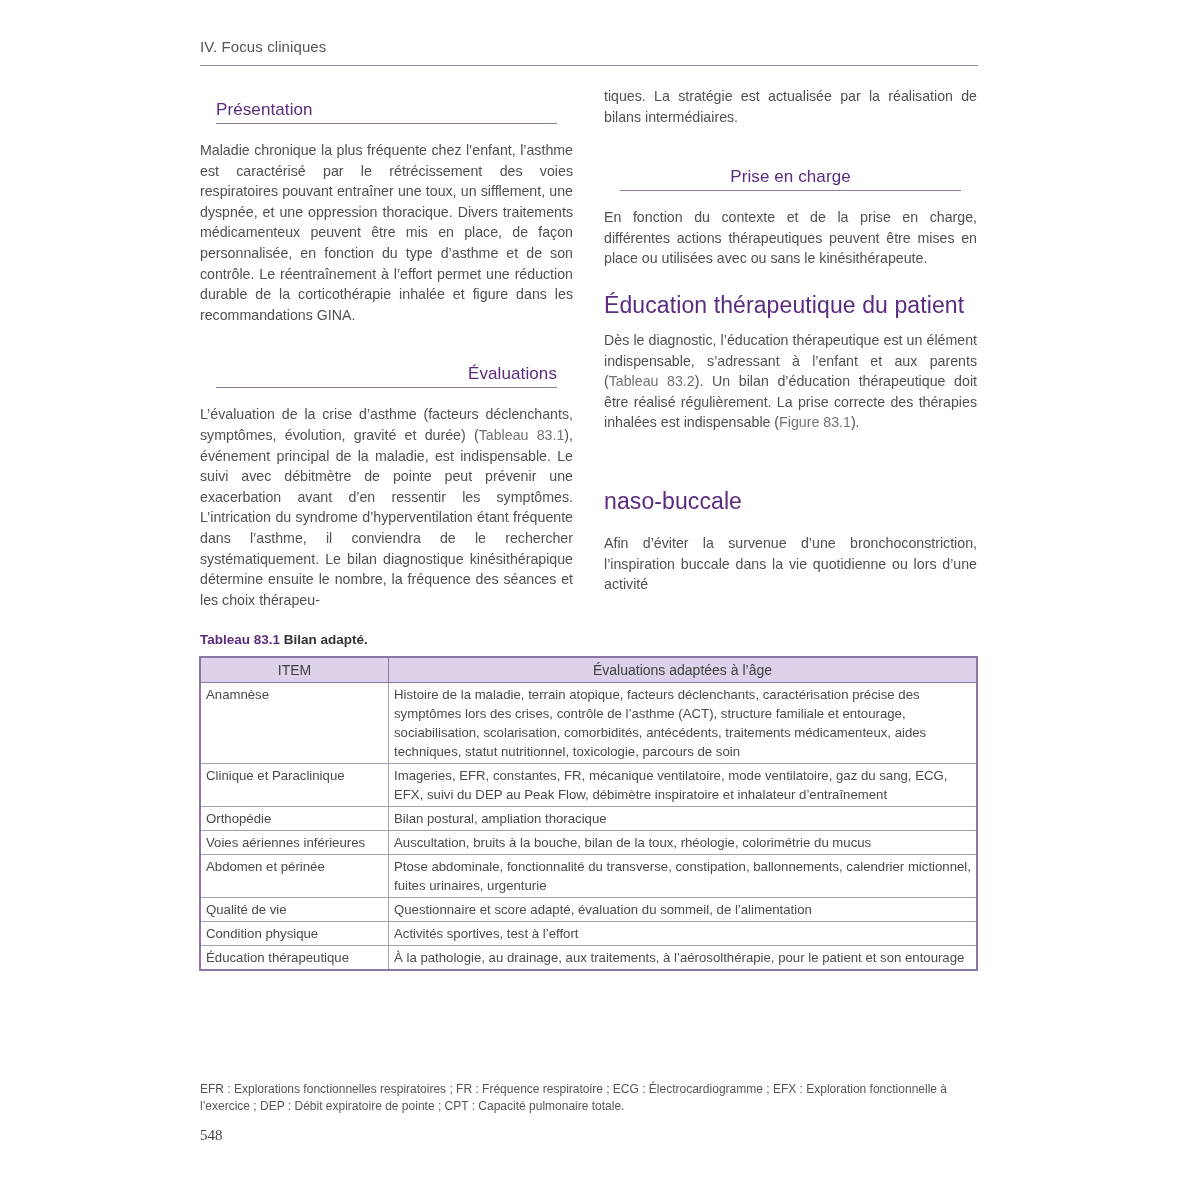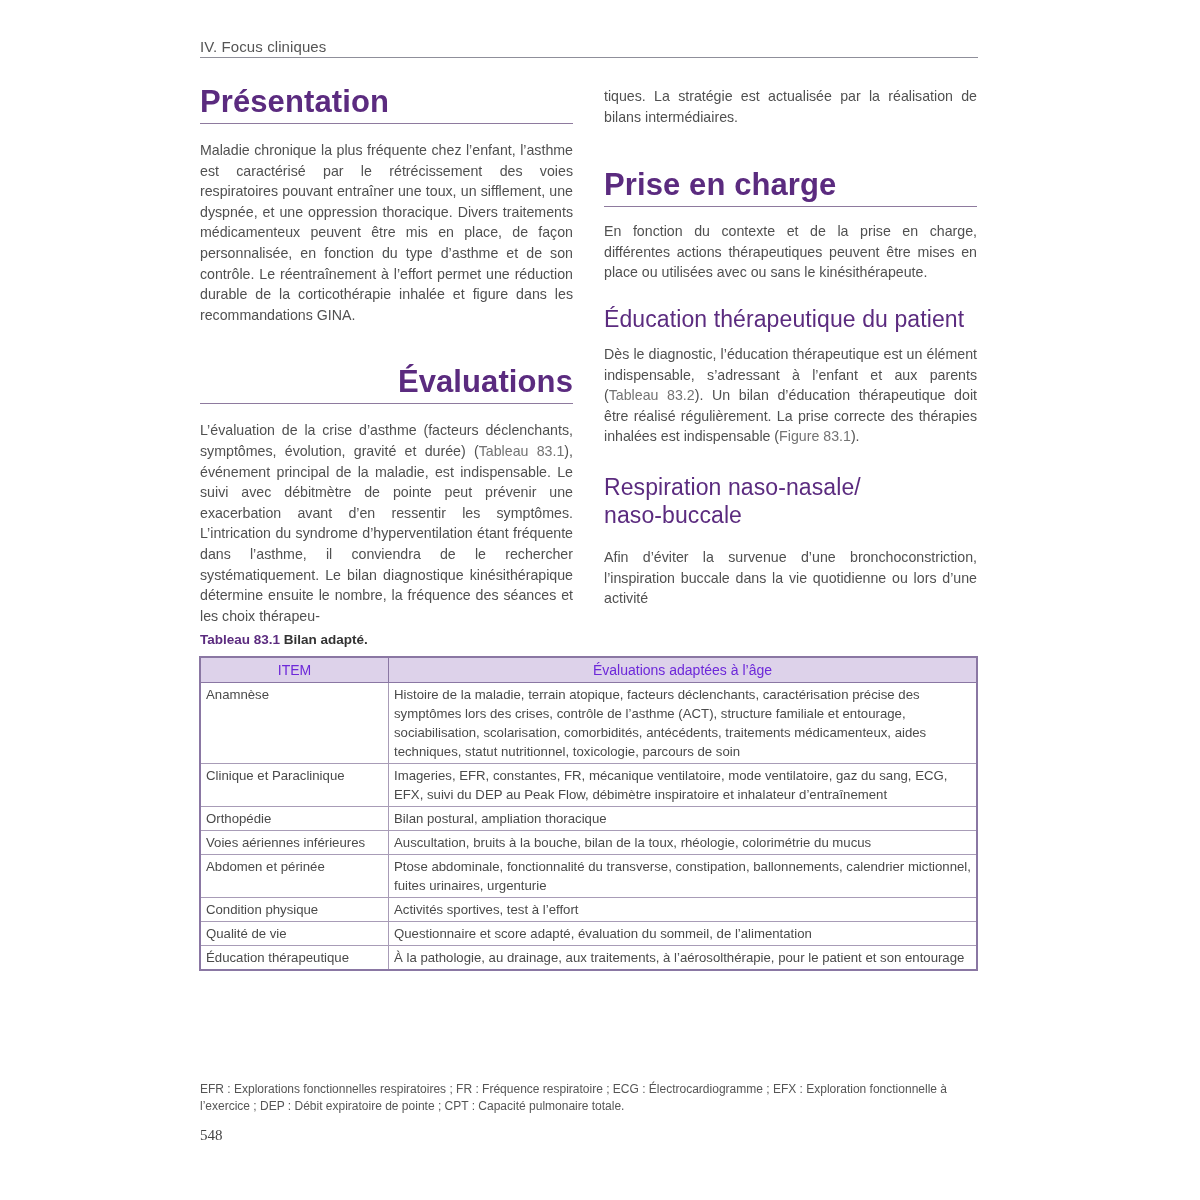--- a/index.html
+++ b/index.html
@@ -1,33 +1,33 @@
 <!DOCTYPE html>
 <html><head>
 <meta charset="utf-8">
 <style>
   html, body { margin: 0; padding: 0; background: #ffffff; }
   body { width: 1200px; height: 1200px; position: relative; overflow: hidden;
          font-family: "Liberation Sans", "DejaVu Sans", sans-serif; color: #4a4a4a; }
   .running-head { position: absolute; left: 200px; top: 38px; width: 778px;
-                  font-size: 15px; color: #555; padding-bottom: 2px;
+                  font-size: 15px; color: #555; padding-bottom: 10px;
                   border-bottom: 1.5px solid #8f8f9a; letter-spacing: 0.1px; }
   .col { position: absolute; top: 84px; width: 373px; }
   .col-left { left: 200px; }
   .col-right { left: 604px; }
-  h2.sec { margin: 0; font-size: 31px; font-weight: bold; color: #5b2b7f;
+  h2.sec { margin: 16px; font-size: 17px; font-weight: normal; color: #5b2b7f;
            padding-bottom: 3px; border-bottom: 1.5px solid #8e7a9e; letter-spacing: 0.1px; }
   h3.sub { margin: 0; font-size: 23px; font-weight: normal; color: #5b2b7f; line-height: 28px; letter-spacing: 0.1px; }
   p.body { margin: 0; font-size: 14.2px; line-height: 20.6px; text-align: justify; color: #505050; }
   .ref { color: #737373; }
   .caption { position: absolute; left: 200px; top: 632px; font-size: 13.5px; font-weight: bold; color: #333; }
   .caption .num { color: #5b2b7f; }
   table.bilan { position: absolute; left: 199px; top: 656px; width: 779px; border-collapse: collapse;
                 font-size: 13.2px; color: #4a4a4a; border: 2px solid #8a77a3; }
-  table.bilan th { background: #ddd2ea; color: #6d28d9; font-weight: normal; font-size: 14px;
+  table.bilan th { background: #ddd2ea; color: #404040; font-weight: normal; font-size: 14px;
                    height: 24px; padding: 0 5px; border: 1.5px solid #8a77a3; }
   table.bilan td { border: 1px solid #a89cb7; padding: 2px 5px 2px 5px; vertical-align: top; line-height: 19px; }
   table.bilan td.item { width: 177px; }
   .footnote { position: absolute; left: 200px; top: 1081px; width: 780px; font-size: 12px;
               line-height: 17px; color: #555; }
   .page-num { position: absolute; left: 200px; top: 1127px; font-size: 15px; color: #444; font-family: Liberation Serif, serif; }
 </style>
 </head>
 <body>
 
@@ -37,27 +37,27 @@
   <h2 class="sec">Présentation</h2>
   <p class="body" style="margin-top:16px;">Maladie chronique la plus fréquente chez l’enfant, l’asthme est caractérisé par le rétrécissement des voies respiratoires pouvant entraîner une toux, un sifflement, une dyspnée, et une oppression thoracique. Divers traitements médicamenteux peuvent être mis en place, de façon personnalisée, en fonction du type d’asthme et de son contrôle. Le réentraînement à l’effort permet une réduction durable de la corticothérapie inhalée et figure dans les recommandations GINA.</p>
 
   <h2 class="sec" style="margin-top:39px;text-align:right;">Évaluations</h2>
   <p class="body" style="margin-top:16px;"><span>L’évaluation de la crise d’asthme (facteurs déclenchants, symptômes, évolution, gravité et durée) (</span><span class="ref">Tableau 83.1</span><span>), événement principal de la maladie, est indispensable. Le suivi avec débitmètre de pointe peut prévenir une exacerbation avant d’en ressentir les symptômes. L’intrication du syndrome d’hyperventilation étant fréquente dans l’asthme, il conviendra de le rechercher systématiquement. Le bilan diagnostique kinésithérapique détermine ensuite le nombre, la fréquence des séances et les choix thérapeu-</span></p>
 </div>
 
 <div class="col col-right" style="top:86px;">
   <p class="body">tiques. La stratégie est actualisée par la réalisation de bilans intermédiaires.</p>
 
-  <h2 class="sec" style="margin-top:40px;">Prise en charge</h2>
+  <h2 class="sec" style="margin-top:40px;text-align:center;">Prise en charge</h2>
   <p class="body" style="margin-top:14px;">En fonction du contexte et de la prise en charge, différentes actions thérapeutiques peuvent être mises en place ou utilisées avec ou sans le kinésithérapeute.</p>
 
   <h3 class="sub" style="margin-top:22px;">Éducation thérapeutique du patient</h3>
   <p class="body" style="margin-top:11px;"><span>Dès le diagnostic, l’éducation thérapeutique est un élément indispensable, s’adressant à l’enfant et aux parents (</span><span class="ref">Tableau 83.2</span><span>). Un bilan d’éducation thérapeutique doit être réalisé régulièrement. La prise correcte des thérapies inhalées est indispensable (</span><span class="ref">Figure 83.1</span><span>).</span></p>
 
-  <h3 class="sub" style="margin-top:26px;"><span>Respiration naso-nasale/</span><br><span>naso-buccale</span></h3>
+  <h3 class="sub" style="margin-top:26px;"><br><span>naso-buccale</span></h3>
   <p class="body" style="margin-top:18px;">Afin d’éviter la survenue d’une bronchoconstriction, l’inspiration buccale dans la vie quotidienne ou lors d’une activité</p>
 </div>
 
 <div class="caption"><span class="num">Tableau 83.1</span> <span>Bilan adapté.</span></div>
 
 <table class="bilan">
   <thead>
     <tr>
       <th>ITEM</th>
       <th>Évaluations adaptées à l’âge</th>
@@ -78,26 +78,26 @@
       </tr>
       <tr>
         <td class="item">Voies aériennes inférieures</td>
         <td>Auscultation, bruits à la bouche, bilan de la toux, rhéologie, colorimétrie du mucus</td>
       </tr>
       <tr>
         <td class="item">Abdomen et périnée</td>
         <td>Ptose abdominale, fonctionnalité du transverse, constipation, ballonnements, calendrier mictionnel, fuites urinaires, urgenturie</td>
       </tr>
       <tr>
+        <td class="item">Qualité de vie</td>
+        <td>Questionnaire et score adapté, évaluation du sommeil, de l’alimentation</td>
+      </tr>
+      <tr>
         <td class="item">Condition physique</td>
         <td>Activités sportives, test à l’effort</td>
-      </tr>
-      <tr>
-        <td class="item">Qualité de vie</td>
-        <td>Questionnaire et score adapté, évaluation du sommeil, de l’alimentation</td>
       </tr>
       <tr>
         <td class="item">Éducation thérapeutique</td>
         <td>À la pathologie, au drainage, aux traitements, à l’aérosolthérapie, pour le patient et son entourage</td>
       </tr>
     </tbody>
 </table>
 
 <div class="footnote">EFR : Explorations fonctionnelles respiratoires ; FR : Fréquence respiratoire ; ECG : Électrocardiogramme ; EFX : Exploration fonctionnelle à l’exercice ; DEP : Débit expiratoire de pointe ; CPT : Capacité pulmonaire totale.</div>
 

